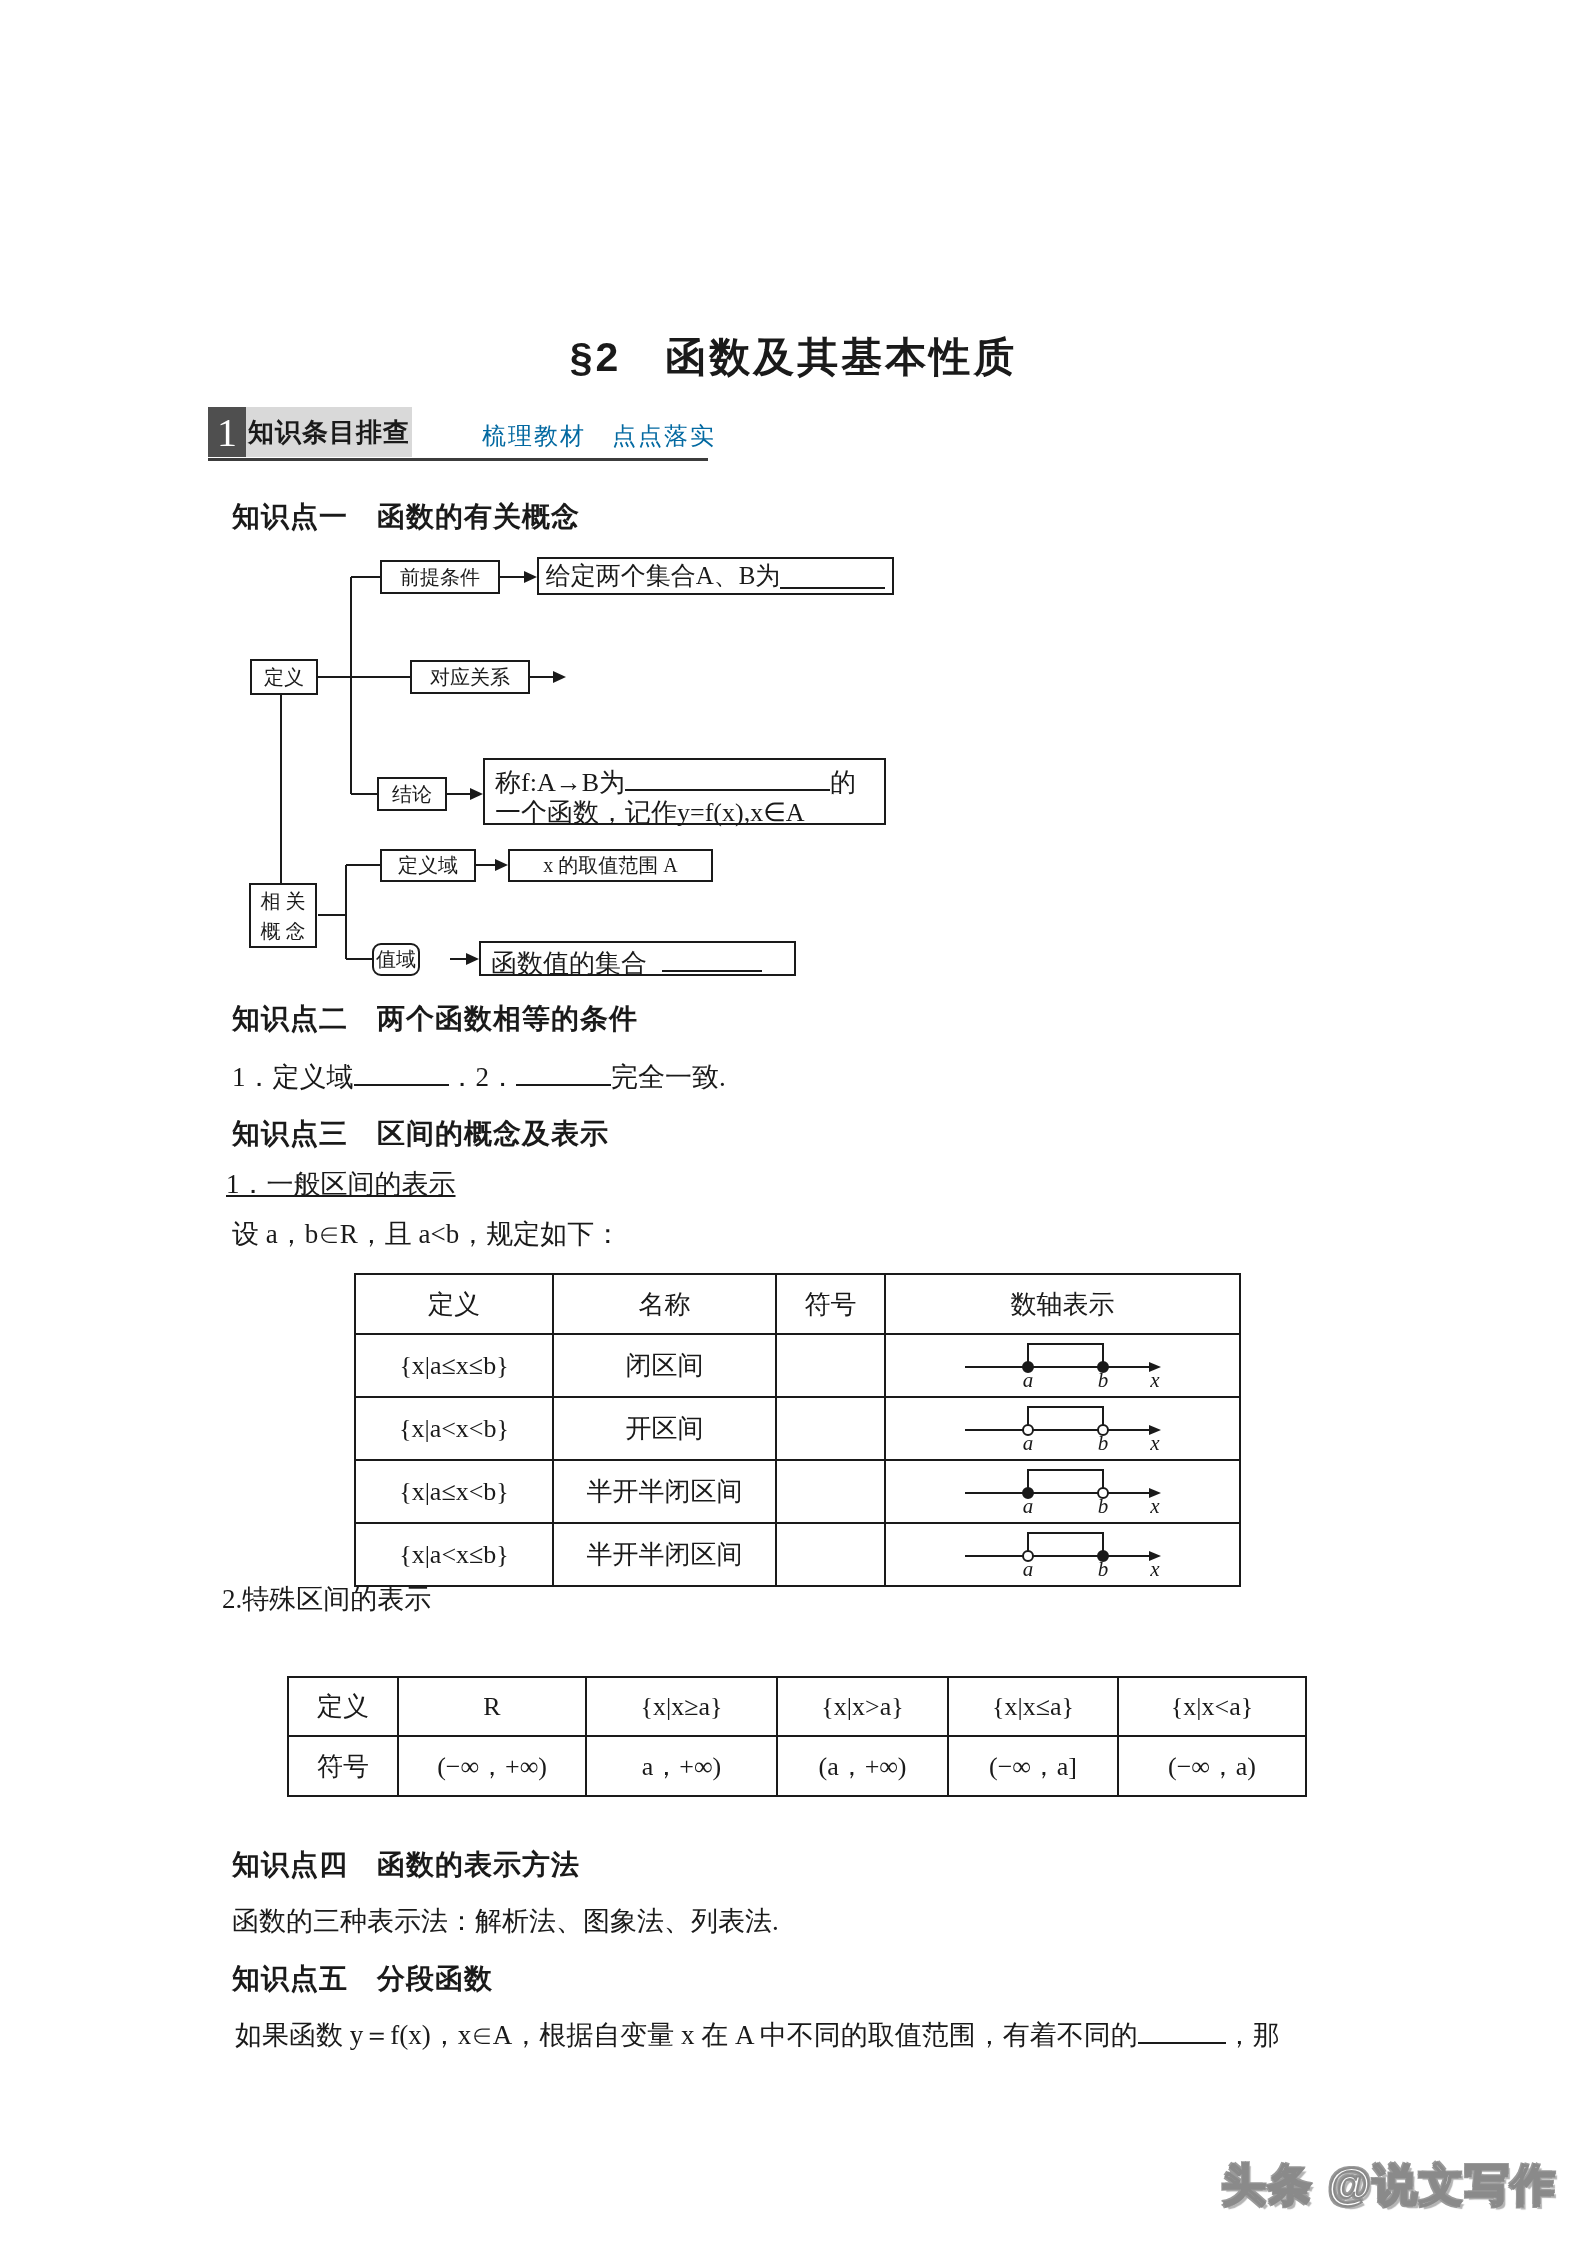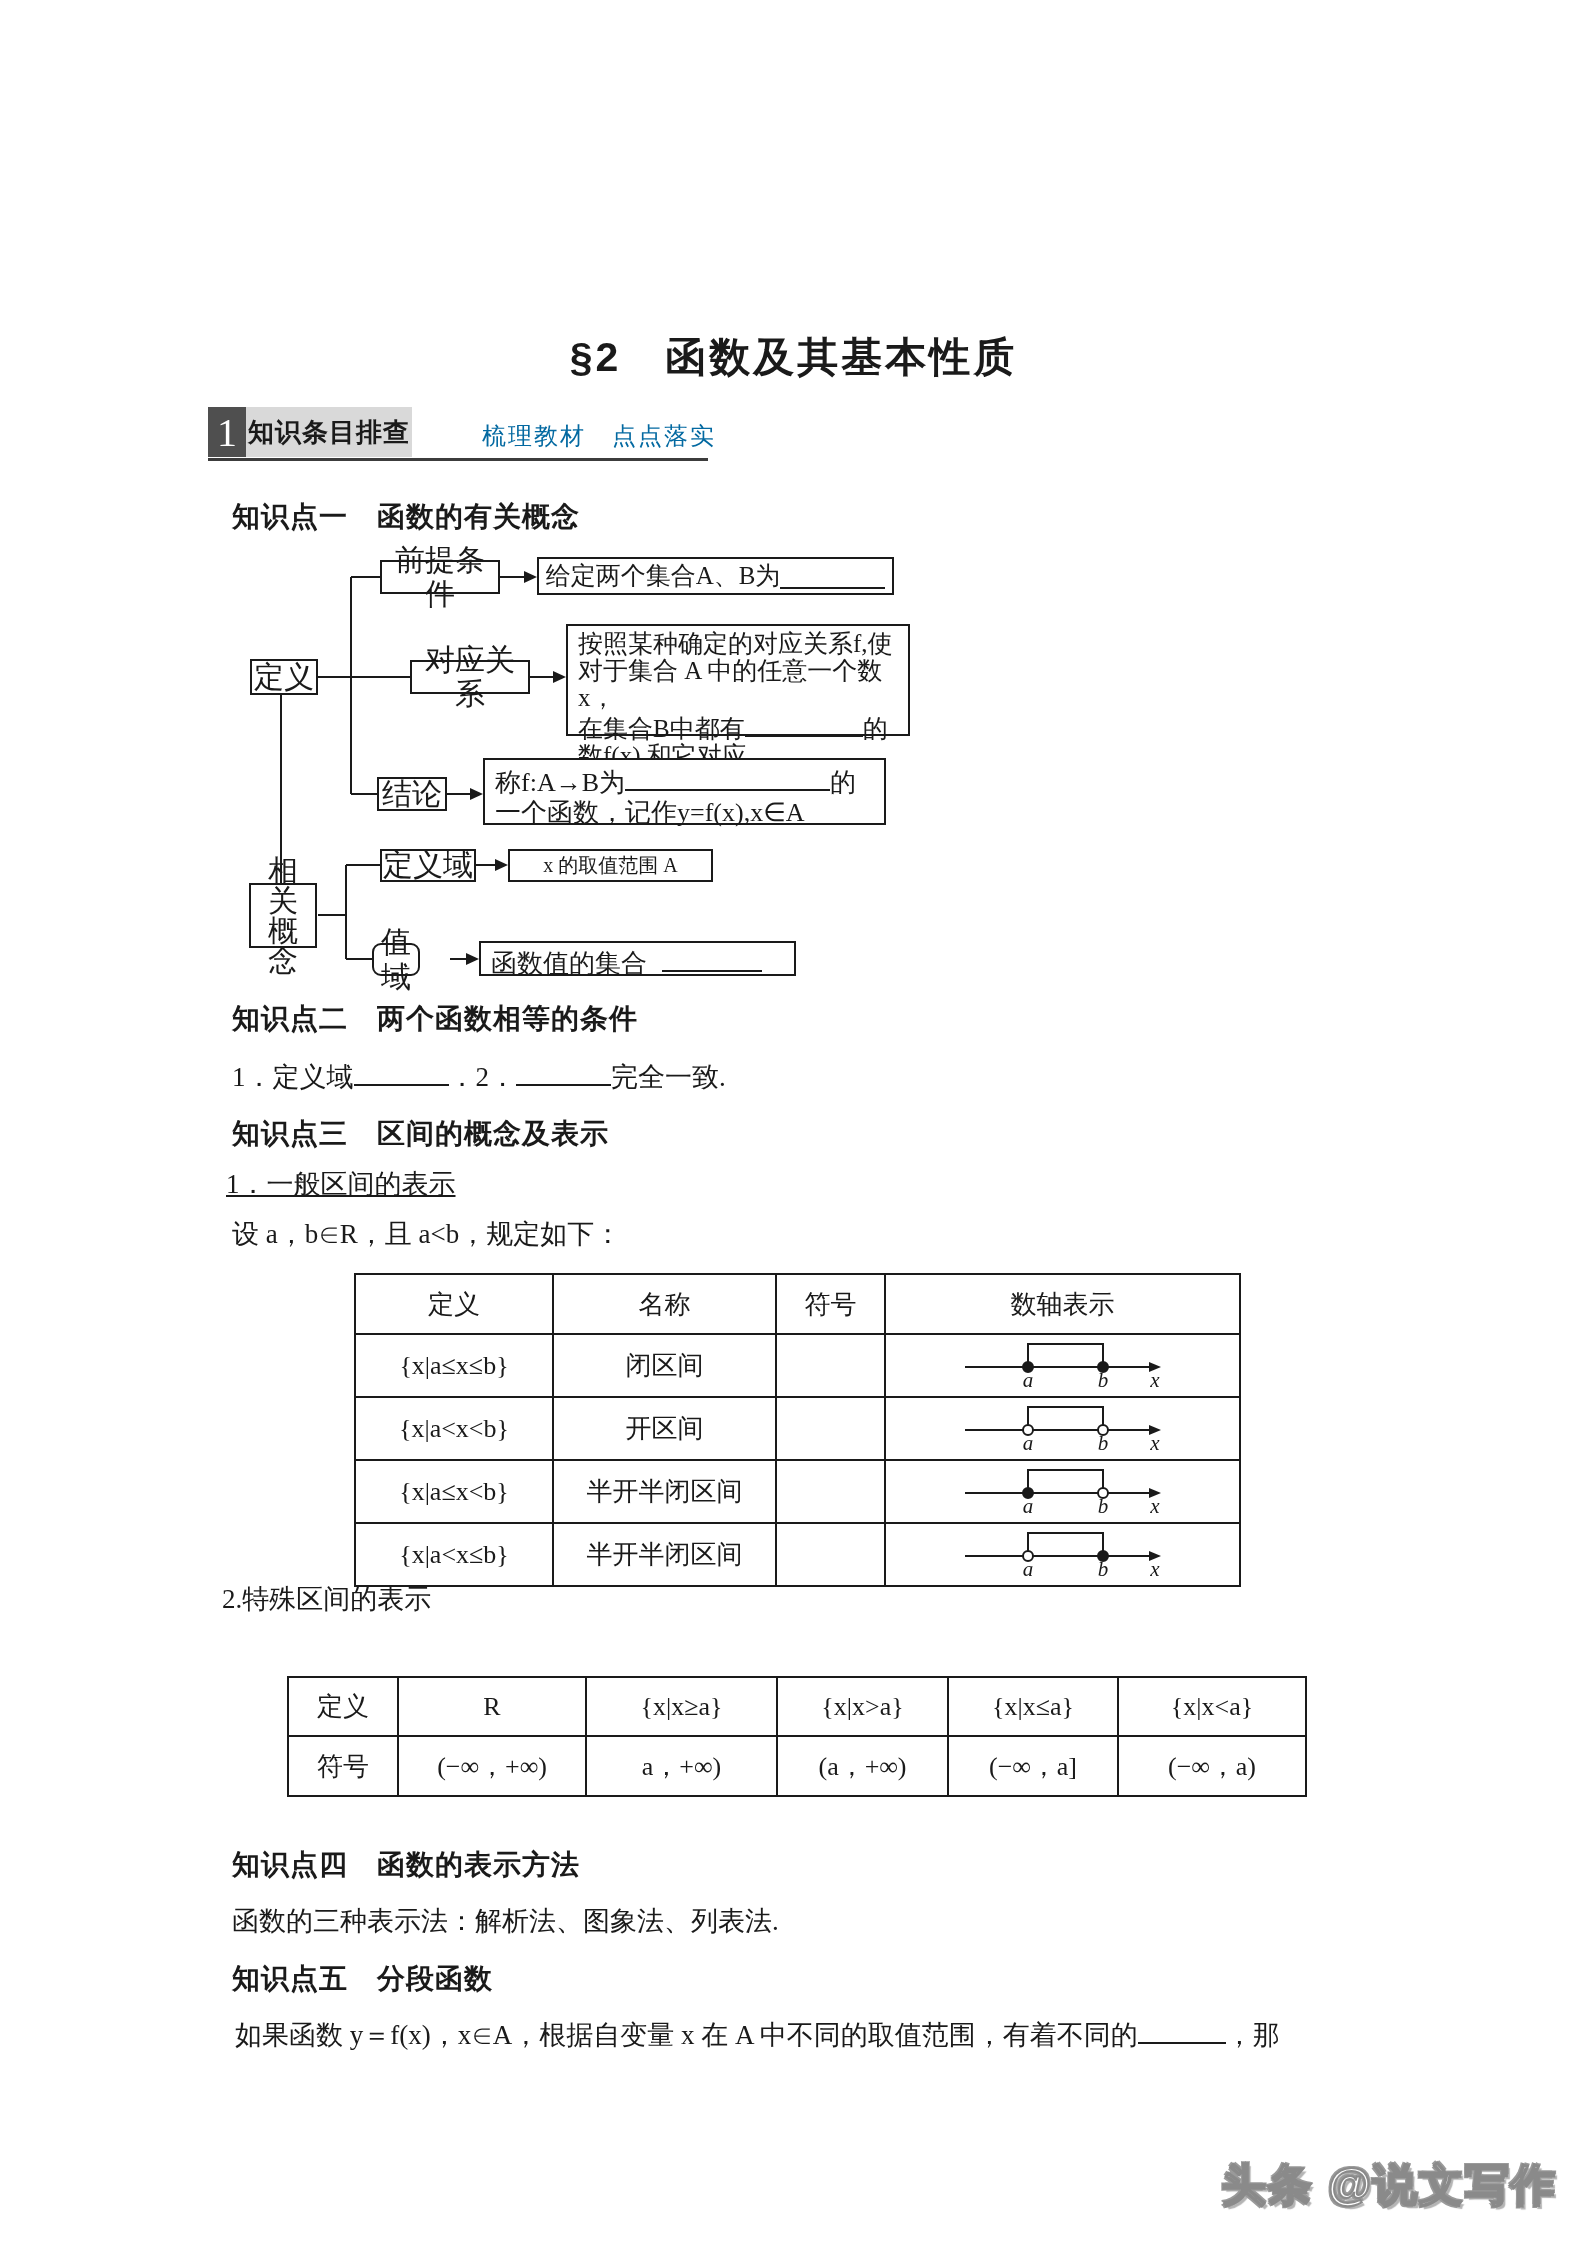--- a/index.html
+++ b/index.html
@@ -14,21 +14,21 @@
   .banner-label{left:246px;top:407px;width:166px;height:50px;background:#d9d9d9;
                 display:flex;align-items:center;justify-content:center;
                 font-family:"Liberation Sans",sans-serif;font-weight:bold;font-size:26px;letter-spacing:1px;}
   .banner-slogan{left:482px;top:420px;font-family:"Liberation Sans",sans-serif;
                  font-size:24px;color:#0369a1;letter-spacing:2px;}
   .banner-rule{left:208px;top:458px;width:500px;height:3px;background:#3c3c3c;}
   .kp{font-family:"Liberation Sans",sans-serif;font-weight:bold;font-size:28px;letter-spacing:1px;}
   .body-line{font-size:27px;}
   .blank{display:inline-block;border-bottom:2px solid #1a1a1a;height:0.95em;vertical-align:baseline;}
   .fbox{position:absolute;border:2px solid #1a1a1a;background:#fff;box-sizing:border-box;
-        display:flex;align-items:center;justify-content:center;font-size:30px;line-height:1.15;text-align:center;}
+        display:flex;align-items:center;justify-content:center;font-size:20px;line-height:1.15;text-align:center;}
   .fbox.text{display:block;text-align:left;padding:4px 10px;font-size:25px;line-height:27px;}
   .fbox.two{flex-direction:column;line-height:30px;}
   table.sheet{position:absolute;border-collapse:collapse;table-layout:fixed;background:#fff;}
   table.sheet td{border:2px solid #1a1a1a;text-align:center;vertical-align:middle;
                  font-size:26px;padding:0;overflow:hidden;}
   .nl-svg text{font-family:"Liberation Serif",serif;font-style:italic;font-size:21px;fill:#1a1a1a;}
   .watermark{right:30px;top:2156px;font-family:"Liberation Sans",sans-serif;font-weight:bold;
              font-size:44px;letter-spacing:2px;color:#ffffff;-webkit-text-stroke:2px #8a8a8a;
              text-shadow:-2px -2px 0 #9a9a9a,2px -2px 0 #9a9a9a,-2px 2px 0 #9a9a9a,3px 3px 1px #b4b4b4;}
 </style>
@@ -82,28 +82,20 @@
   <div class="fbox" style="left:380px;top:560px;width:120px;height:34px;">
     <span>前提条件</span>
   </div>
   <div class="fbox" style="left:537px;top:557px;width:357px;height:38px;font-size:25px;">
     <span>给定两个集合A、B为</span>
     <span class="blank" style="width:105px;"></span>
   </div>
   <div class="fbox" style="left:410px;top:660px;width:120px;height:34px;">
     <span>对应关系</span>
   </div>
-  <div class="fbox text" style="left:566px;top:624px;width:344px;height:112px;">
-    <div>按照某种确定的对应关系f,使</div>
-    <div>对于集合 A 中的任意一个数 x，</div>
-    <div>
-      <span>在集合B中都有</span><span class="blank" style="width:118px;"></span><span>的</span>
-    </div>
-    <div>数f(x) 和它对应</div>
-  </div>
   <div class="fbox" style="left:377px;top:777px;width:70px;height:34px;">
     <span>结论</span>
   </div>
   <div class="fbox text" style="left:483px;top:758px;width:403px;height:67px;font-size:26px;line-height:30px;">
     <div>
       <span>称f:A→B为</span><span class="blank" style="width:205px;"></span><span>的</span>
     </div>
     <div>一个函数，记作y=f(x),x∈A</div>
   </div>
   <div class="fbox two" style="left:249px;top:883px;width:68px;height:65px;">

